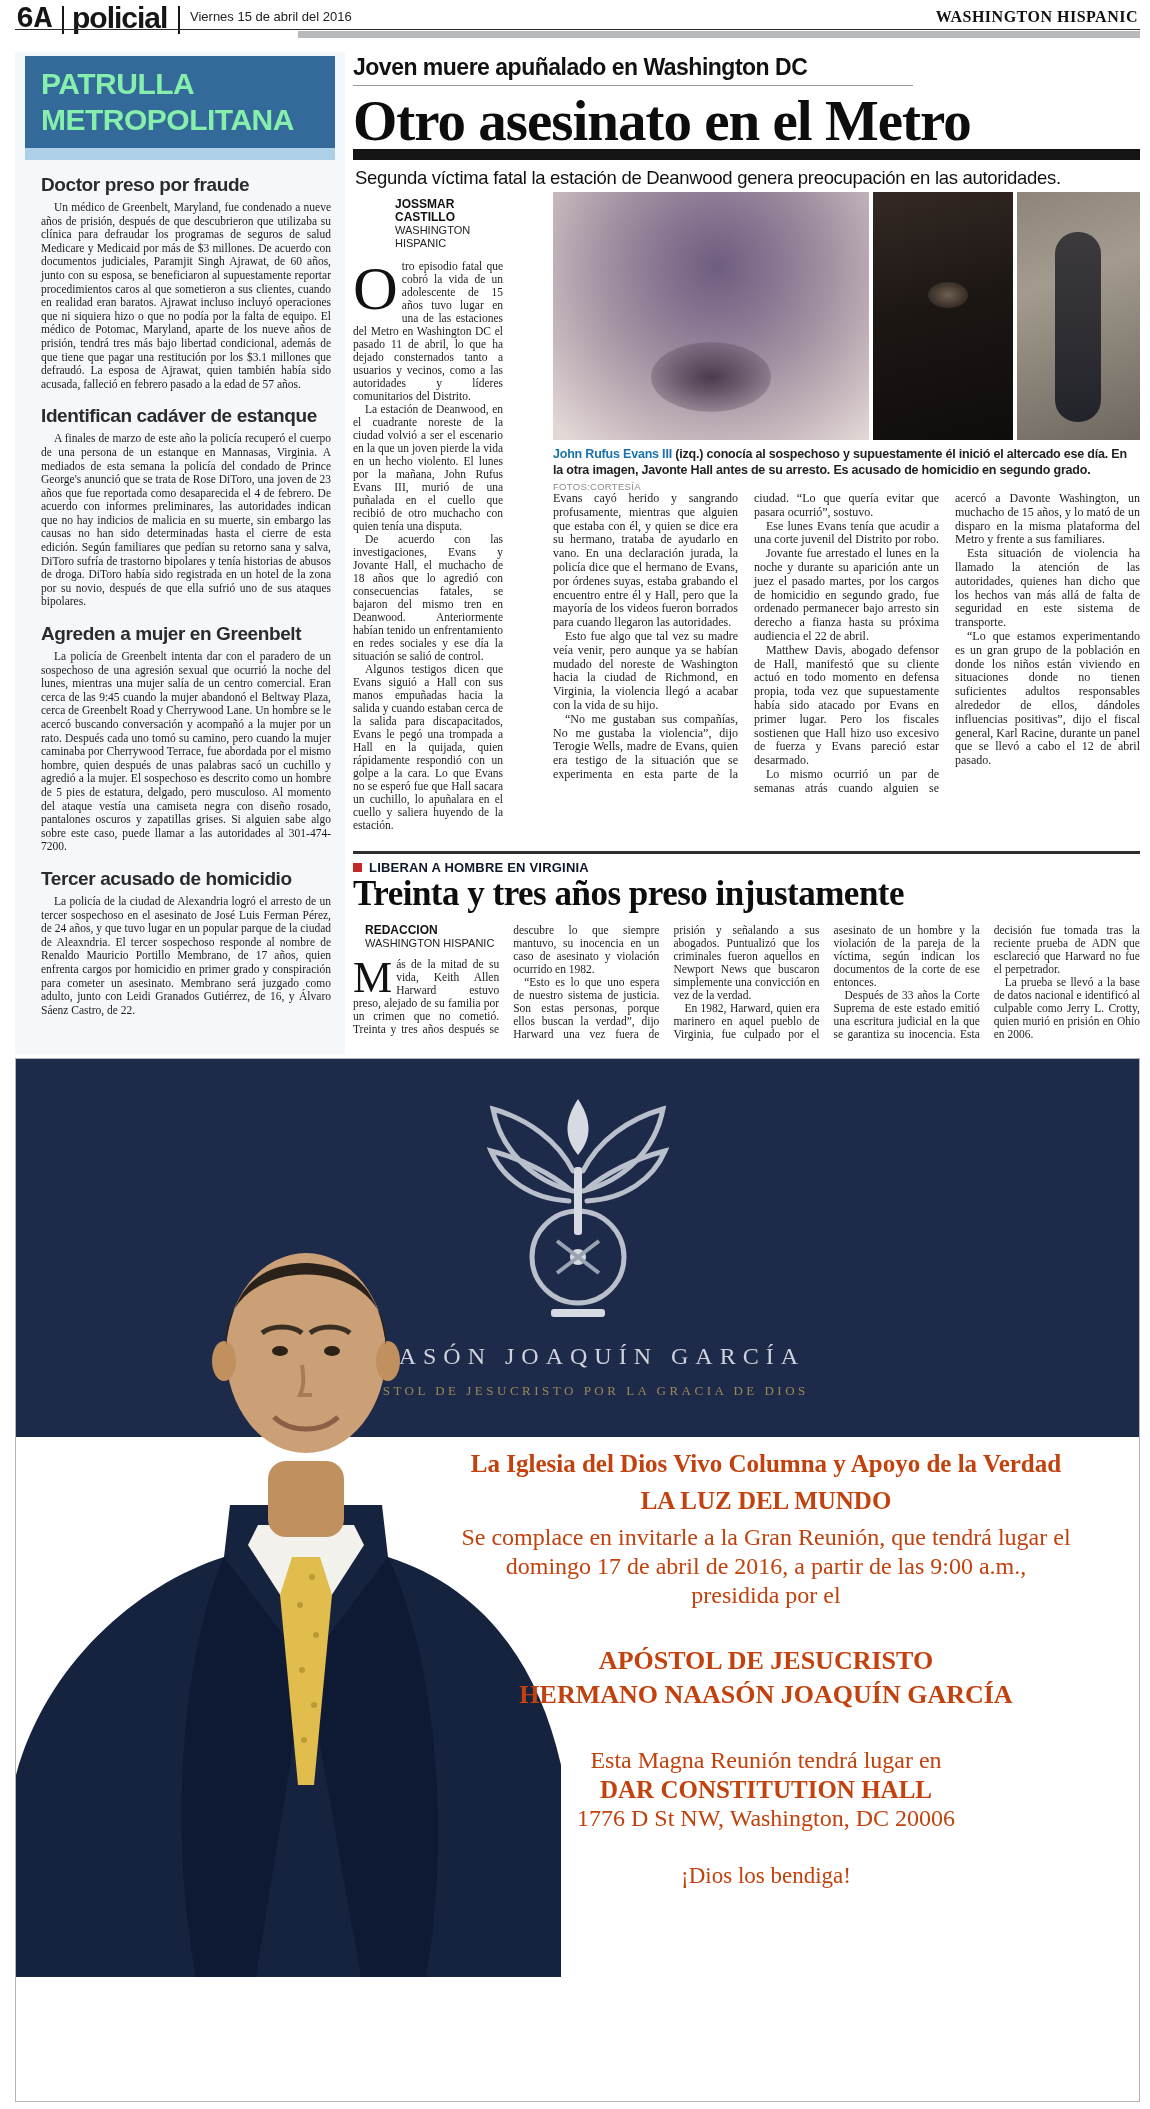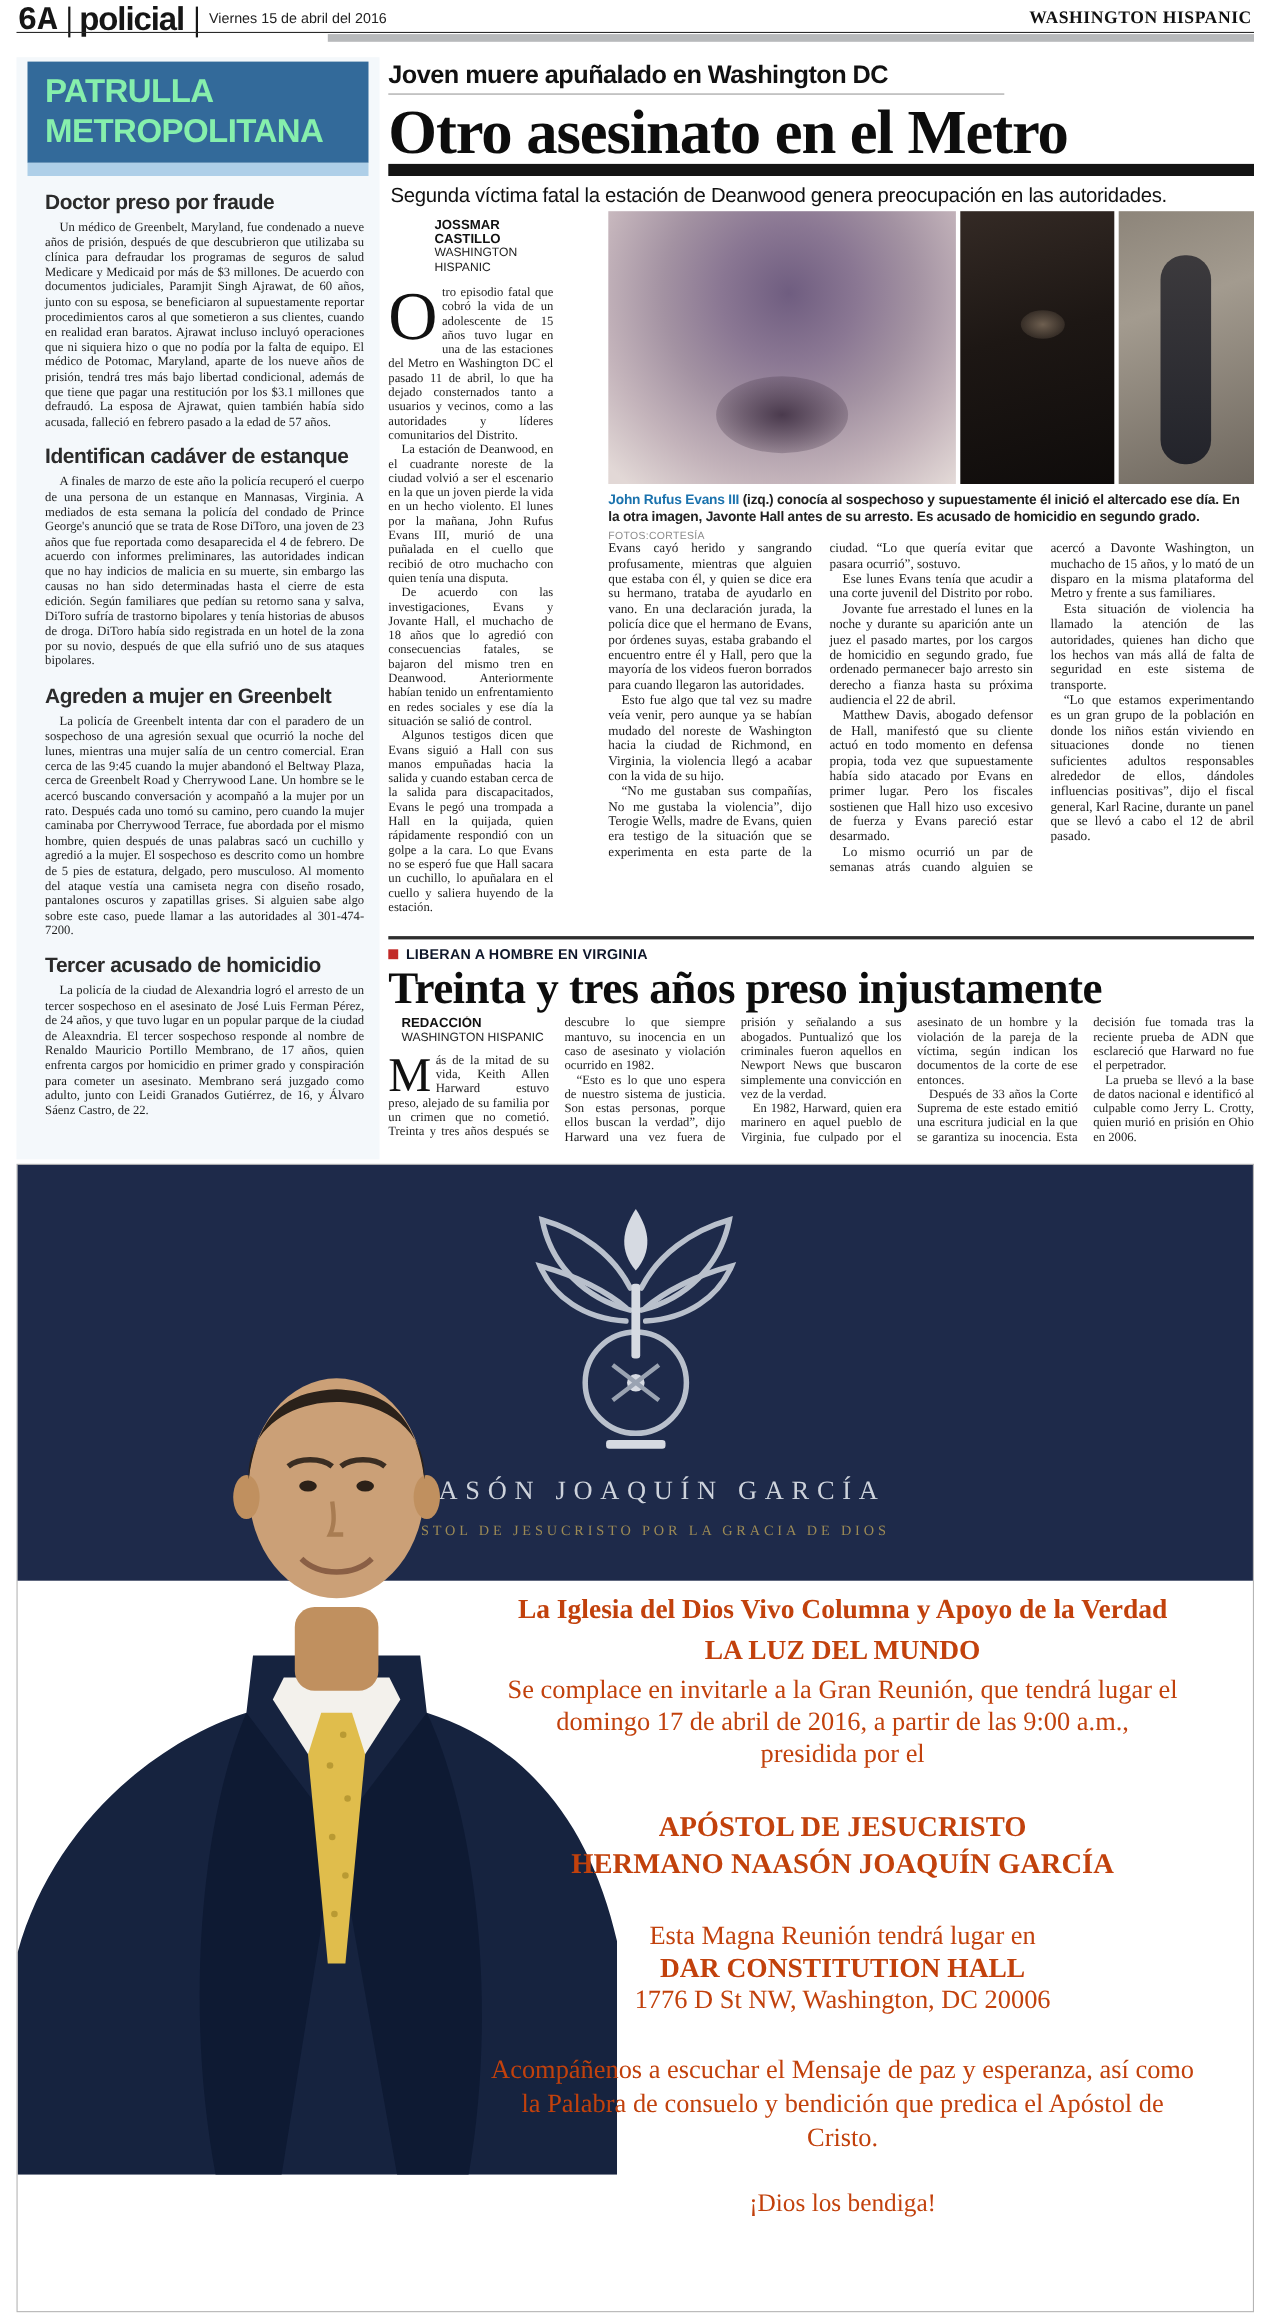--- a/index.html
+++ b/index.html
@@ -68,21 +68,21 @@
   #metro-body{position:absolute;left:200px;top:440px;width:587px;height:358px;overflow:hidden;
       column-count:3;column-gap:16px;}
   #metro-body p{margin:0;font-size:12px;line-height:13.8px;text-align:justify;
       text-indent:12px;color:#1c1c1c;}
   #metro-body p:first-child{text-indent:0;}
   .section-divider{position:absolute;left:0;top:799px;width:787px;height:3px;background:#2e2e2e;}
   .v-kicker{position:absolute;left:0;top:808px;font-family:"Liberation Sans",sans-serif;
       font-size:13px;font-weight:bold;color:#0f172a;letter-spacing:.2px;}
   .v-kicker .sq{display:inline-block;width:9px;height:9px;background:#c22a27;margin-right:7px;}
   .headline-l{position:absolute;left:0;top:822px;font-family:"Liberation Serif",serif;
-      font-size:41px;font-weight:bold;letter-spacing:-.5px;color:#0d0d0d;white-space:nowrap;}
+      font-size:35px;font-weight:bold;letter-spacing:-.5px;color:#0d0d0d;white-space:nowrap;}
   #virginia-body{position:absolute;left:0;top:872px;width:787px;height:130px;overflow:hidden;
       column-count:5;column-gap:14px;}
   #virginia-body p{margin:0;font-size:11.5px;line-height:13px;text-align:justify;
       text-indent:11px;color:#1c1c1c;}
   #virginia-body .byline{margin:0 0 8px 12px;}
   #virginia-body p.dc-m{text-indent:0;}
   .dc-m::first-letter{float:left;font-size:44px;line-height:36px;padding:2px 4px 0 0;
       font-family:"Liberation Serif",serif;color:#111;}
   
   #ad{position:absolute;left:15px;top:1058px;width:1123px;height:1042px;background:#fff;
@@ -267,18 +267,17 @@
       <div class="adl b">La Iglesia del Dios Vivo Columna y Apoyo de la Verdad</div>
       <div class="adl b gap-s">LA LUZ DEL MUNDO</div>
       <div class="adl gap-s">Se complace en invitarle a la Gran Reunión, que tendrá lugar el</div>
       <div class="adl">domingo 17 de abril de 2016, a partir de las 9:00 a.m.,</div>
       <div class="adl">presidida por el</div>
       <div class="ad-apostol gap-l">APÓSTOL DE JESUCRISTO</div>
       <div class="ad-apostol">HERMANO NAASÓN JOAQUÍN GARCÍA</div>
       <div class="adl gap-l">Esta Magna Reunión tendrá lugar en</div>
       <div class="adl b">DAR CONSTITUTION HALL</div>
       <div class="adl">1776 D St NW, Washington, DC 20006</div>
-      <div class="ad-message">Acompáñenos a escuchar el Mensaje de paz y esperanza, así como la Palabra de consuelo y bendición que predica el Apóstol de Cristo.</div>
       <div class="ad-blessing">¡Dios los bendiga!</div>
     </div>
   </div>
 
 </div>
 
 </body></html>

